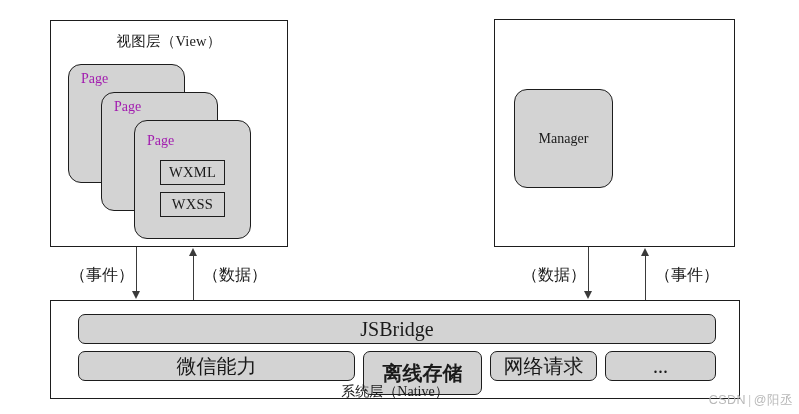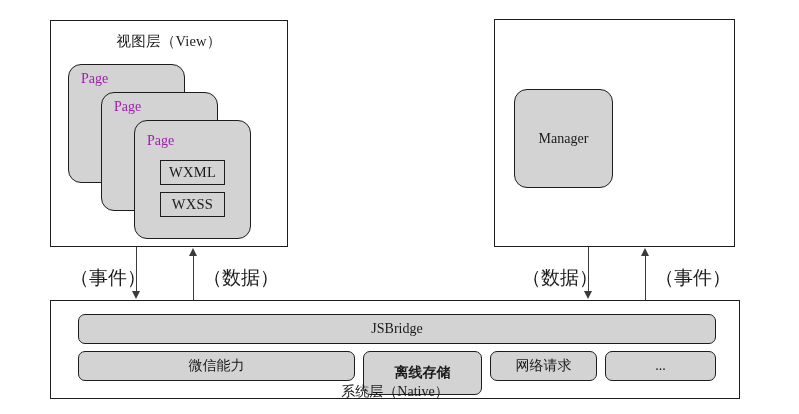--- a/index.html
+++ b/index.html
@@ -79,21 +79,21 @@
   
   .native-bar {
     position: absolute;
     background: #d3d3d3;
     border: 1.5px solid #1d1d1d;
     border-radius: 7px;
     box-sizing: border-box;
     display: flex;
     align-items: center;
     justify-content: center;
-    font-size: 14px;
+    font-size: 20px;
   }
   .native-caption {
     position: absolute;
     left: 0;
     right: 0;
     text-align: center;
     font-size: 14px;
     white-space: nowrap;
   }
 
@@ -111,21 +111,21 @@
     border-right: 4.5px solid transparent;
   }
   .arrow-head.down {
     border-top: 8px solid #3a3a3a;
   }
   .arrow-head.up {
     border-bottom: 8px solid #3a3a3a;
   }
   .conn-label {
     position: absolute;
-    font-size: 19px;
+    font-size: 16px;
     white-space: nowrap;
     color: #1a1a1a;
   }
 
   
   .watermark {
     position: absolute;
     right: 6px;
     bottom: 5px;
     font-size: 12.5px;
@@ -184,14 +184,17 @@
 
   <div class="native-bar" style="left:78px; top:314px; width:638px; height:30px;">JSBridge</div>
 
   <div class="native-bar" style="left:78px; top:351px; width:277px; height:30px;">微信能力</div>
   <div class="native-bar" style="left:363px; top:351px; width:119px; height:44px;font-weight:bold;">离线存储</div>
   <div class="native-bar" style="left:490px; top:351px; width:107px; height:30px;">网络请求</div>
   <div class="native-bar" style="left:605px; top:351px; width:111px; height:30px;">...</div>
 
   <div class="native-caption" style="left:50px; top:383px; width:690px;">系统层（Native）</div>
 
+  <div class="watermark">
+    <span>CSDN</span><span class="wm-sep">|</span><span>@阳丞</span>
+  </div>
 
 </div>
 
 </body></html>

